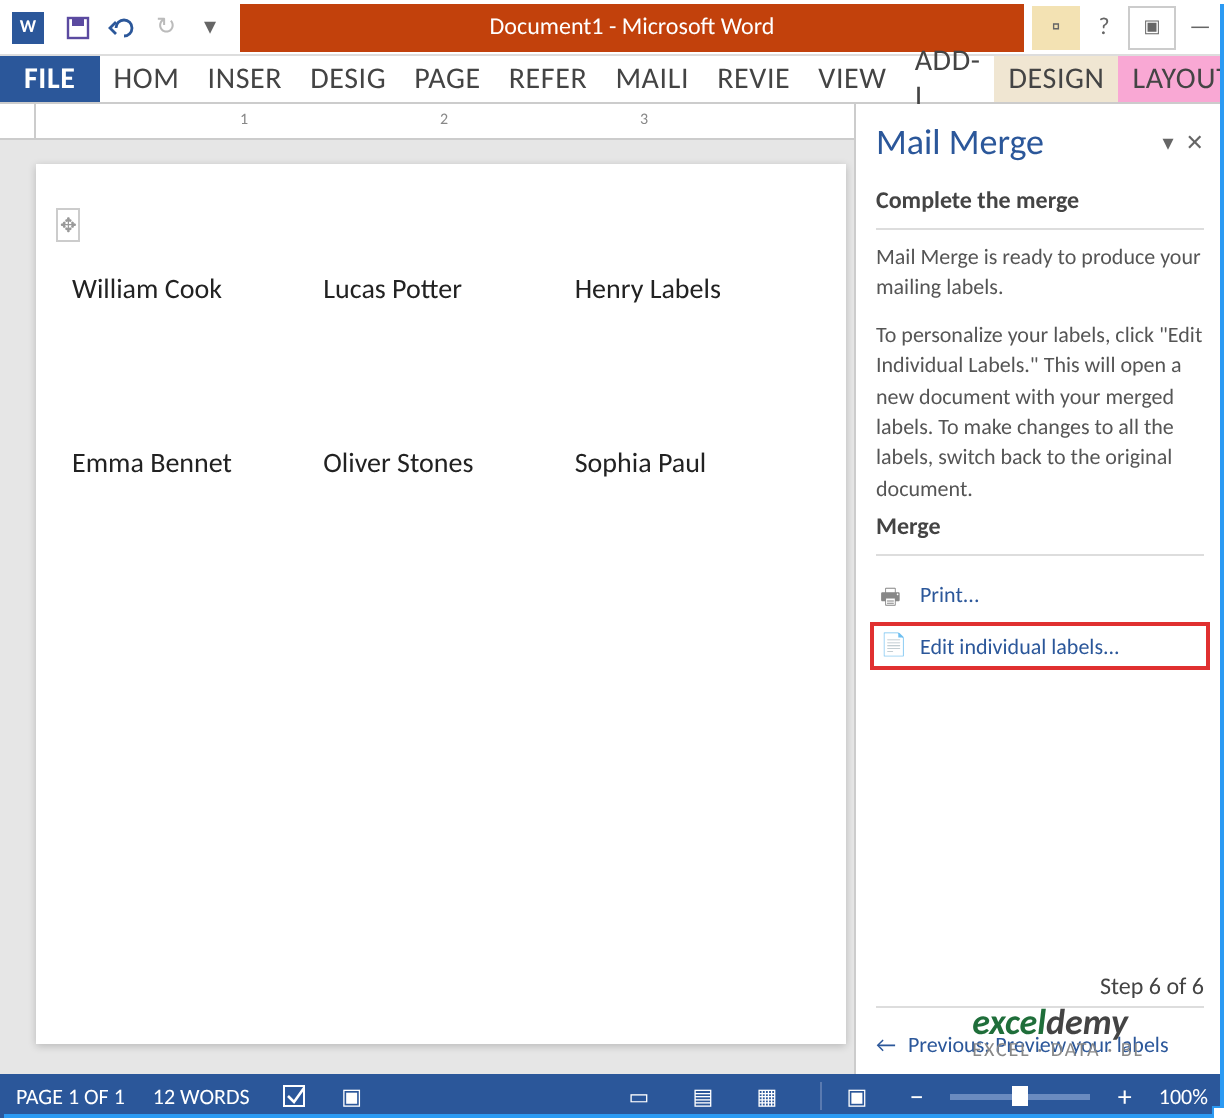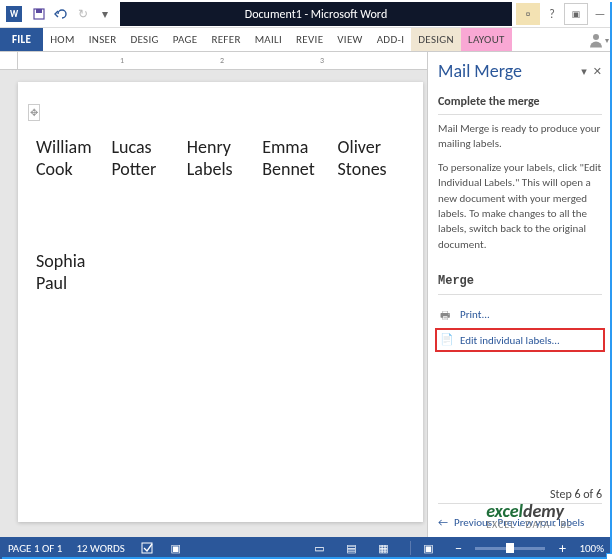--- a/index.html
+++ b/index.html
@@ -3,46 +3,46 @@
 <meta charset="utf-8">
 <style>
 * { margin:0; padding:0; box-sizing:border-box; font-family:"Segoe UI",Calibri,sans-serif; }
 body { width:612px; height:559px; background:#fff; overflow:hidden; font-size:12px; position:relative; }
 
 
 .title-bar { height:28px; background:#fff; display:flex; align-items:center; border-bottom:1px solid #ddd; }
 .app-icon { width:16px; height:16px; background:#2b579a; margin:0 6px; display:flex; align-items:center; justify-content:center; color:#fff; font-size:9px; font-weight:bold; }
 .qat-btn { width:22px; height:22px; display:flex; align-items:center; justify-content:center; color:#666; cursor:pointer; }
 .qat-btn.disabled { color:#bbb; }
-.title-center { flex:1; height:24px; background:#0f172a; color:#fff; display:flex; align-items:center; justify-content:center; font-size:12px; margin:0 4px; }
+.title-center { flex:1; height:24px; background:#c2410c; color:#fff; display:flex; align-items:center; justify-content:center; font-size:12px; margin:0 4px; }
 .title-right { display:flex; align-items:center; }
 .title-right .qat-btn { width:24px; }
 
 
 .ribbon-tabs { height:24px; background:#fff; display:flex; align-items:stretch; border-bottom:1px solid #ccc; }
-.tab { padding:0 7px; display:flex; align-items:center; font-size:11px; color:#444; cursor:pointer; text-transform:uppercase; letter-spacing:0.3px; }
+.tab { padding:0 7px; display:flex; align-items:center; font-size:15px; color:#444; cursor:pointer; text-transform:uppercase; letter-spacing:0.3px; }
 .tab.file { background:#2b579a; color:#fff; font-weight:600; padding:0 12px; }
 .tab.design2 { background:#f0e6d2; }
 .tab.layout { background:#f9a8d4; }
 .tab-divider { width:4px; }
 .user-icon { width:28px; height:24px; display:flex; align-items:center; justify-content:center; color:#888; margin-left:auto; }
 .user-svg { width:18px; height:18px; fill:#999; }
 
 
 .doc-area { display:flex; height:calc(100% - 28px - 24px - 22px); }
 
 
 .doc-left { flex:1; background:#e6e6e6; display:flex; flex-direction:column; overflow:hidden; }
 .ruler-top { height:18px; background:#fff; border-bottom:1px solid #ccc; position:relative; font-size:8px; color:#888; }
 .ruler-top .v-ruler-corner { width:18px; height:18px; border-right:1px solid #ccc; display:inline-block; }
 .ruler-tick { position:absolute; top:3px; }
 .page-scroll { flex:1; overflow:hidden; position:relative; }
 .page { background:#fff; margin:12px 0 0 18px; width:405px; height:440px; box-shadow:0 1px 4px rgba(0,0,0,0.2); position:relative; padding:30px 18px; }
 .anchor-icon { position:absolute; top:22px; left:10px; font-size:10px; color:#999; border:1px solid #ccc; padding:1px; }
-.labels-grid { display:grid; grid-template-columns:1fr 1fr 1fr 1fr 1fr; row-gap:70px; column-gap:8px; font-size:18px; color:#222; font-family:Calibri,sans-serif; margin-top:24px; }
+.labels-grid { display:grid; grid-template-columns:1fr 1fr 1fr; row-gap:70px; column-gap:8px; font-size:14px; color:#222; font-family:Calibri,sans-serif; margin-top:24px; }
 .labels-grid div { }
 
 
 .task-pane { width:185px; border-left:1px solid #ccc; background:#fff; display:flex; flex-direction:column; padding:8px 10px; }
 .pane-title { color:#2b579a; font-size:18px; font-weight:300; margin-bottom:6px; display:flex; align-items:center; }
 .pane-title-actions { margin-left:auto; display:flex; gap:6px; color:#666; font-size:11px; }
 .pane-section-title { font-weight:600; font-size:12px; color:#444; margin:6px 0 4px; }
 .pane-hr { border:0; border-top:1px solid #ddd; margin:2px 0 6px; }
 .pane-body { font-size:11px; color:#555; line-height:1.4; }
 .merge-link { display:flex; align-items:center; gap:6px; font-size:11px; color:#2b579a; margin:4px 0; cursor:pointer; padding:2px; }
@@ -151,21 +151,21 @@
       <span>Mail Merge</span>
       <span class="pane-title-actions">
         <span>▾</span>
         <span>✕</span>
       </span>
     </div>
     <div class="pane-section-title">Complete the merge</div>
     <hr class="pane-hr">
     <div class="pane-body">Mail Merge is ready to produce your mailing labels.</div>
     <div class="pane-body" style="margin-top:8px;">To personalize your labels, click "Edit Individual Labels." This will open a new document with your merged labels. To make changes to all the labels, switch back to the original document.</div>
-    <div class="pane-section-title" style="margin-top:22px;font-family:Liberation Mono, monospace;">Merge</div>
+    <div class="pane-section-title" style="margin-top:5px;">Merge</div>
     <hr class="pane-hr">
     <div class="merge-link">
       <span class="merge-icon">🖶</span>
       <span>Print...</span>
     </div>
     <div class="merge-link highlight">
       <span class="merge-icon">📄</span>
       <span>Edit individual labels...</span>
     </div>
     <div class="pane-spacer"></div>

